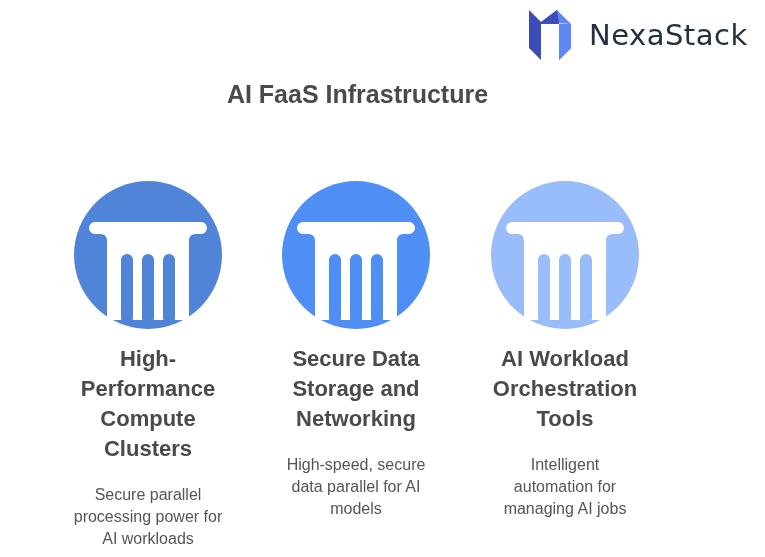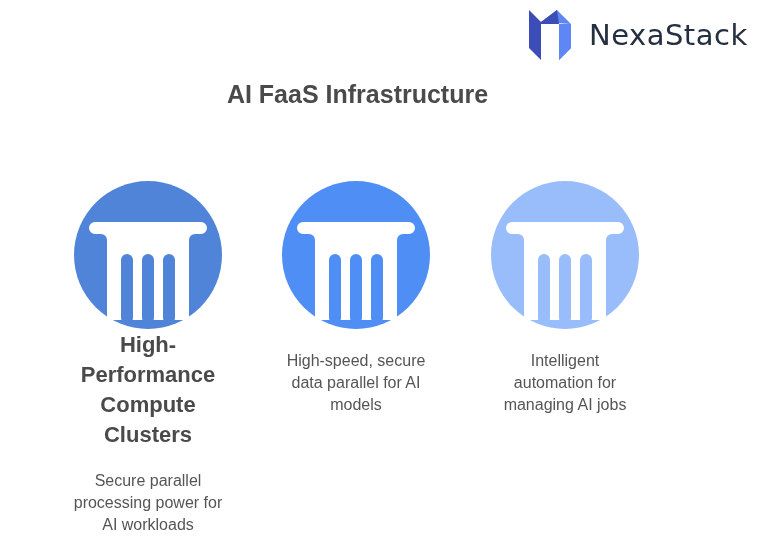--- a/index.html
+++ b/index.html
@@ -3,21 +3,21 @@
 <meta charset="utf-8">
 <style>
   html, body { margin:0; padding:0; }
   body { width:765px; height:557px; background:#ffffff; position:relative; overflow:hidden; font-family:"Liberation Sans", sans-serif; }
   .logo { position:absolute; left:527px; top:10px; display:flex; align-items:center; }
   .logo svg { width:46px; height:50px; }
   .logo-text { margin-left:16px; font-size:29px; color:#243040; letter-spacing:0.5px; font-family:"DejaVu Sans", sans-serif; }
   .title { position:absolute; left:0; width:715px; top:80px; text-align:center; font-size:25px; font-weight:bold; color:#4a4a4a; }
   .pillar { position:absolute; top:180px; width:150px; text-align:center; }
   .pillar svg { width:150px; height:150px; display:block; margin:0 auto; }
-  .p-title { font-size:22px; font-weight:bold; color:#4a4a4a; line-height:30px; }
+  .p-title { margin-top:14px; font-size:22px; font-weight:bold; color:#4a4a4a; line-height:30px; }
   .p-desc { margin-top:20px; font-size:16px; color:#555; line-height:22px; }
 </style>
 </head>
 <body>
 
 <div class="logo">
   <svg viewBox="0 0 46 50">
     <polygon points="2,0 14,12 14,50 2,38" fill="#3d4db8"></polygon>
     <polygon points="14,12 30,0 44,14 32,14 32,50 44,38 44,14" fill="#5f86f5"></polygon>
     <polygon points="14,12 30,0 32,14 14,14" fill="#3d4db8"></polygon>
@@ -41,25 +41,27 @@
 </div>
 
 <div class="pillar" style="left:281px;">
   <svg viewBox="0 0 150 150">
     <circle cx="75" cy="75" r="74" fill="#4f8ef5"></circle>
     <path d="M22 42 h106 a6 6 0 0 1 0 12 h-6 a6 6 0 0 0 -6 6 v80 l-82 0 v-80 a6 6 0 0 0 -6 -6 h-6 a6 6 0 0 1 0 -12z" fill="#ffffff"></path>
     <rect x="48" y="74" width="12" height="70" rx="6" fill="#4f8ef5"></rect>
     <rect x="69" y="74" width="12" height="70" rx="6" fill="#4f8ef5"></rect>
     <rect x="90" y="74" width="12" height="70" rx="6" fill="#4f8ef5"></rect>
   </svg>
+  <div class="p-title">Secure Data Storage and Networking</div>
   <div class="p-desc">High-speed, secure data parallel for AI models</div>
 </div>
 
 <div class="pillar" style="left:490px;">
   <svg viewBox="0 0 150 150">
     <circle cx="75" cy="75" r="74" fill="#99bdfb"></circle>
     <path d="M22 42 h106 a6 6 0 0 1 0 12 h-6 a6 6 0 0 0 -6 6 v80 l-82 0 v-80 a6 6 0 0 0 -6 -6 h-6 a6 6 0 0 1 0 -12z" fill="#ffffff"></path>
     <rect x="48" y="74" width="12" height="70" rx="6" fill="#99bdfb"></rect>
     <rect x="69" y="74" width="12" height="70" rx="6" fill="#99bdfb"></rect>
     <rect x="90" y="74" width="12" height="70" rx="6" fill="#99bdfb"></rect>
   </svg>
+  <div class="p-title">AI Workload Orchestration Tools</div>
   <div class="p-desc">Intelligent automation for managing AI jobs</div>
 </div>
 
 </body></html>

